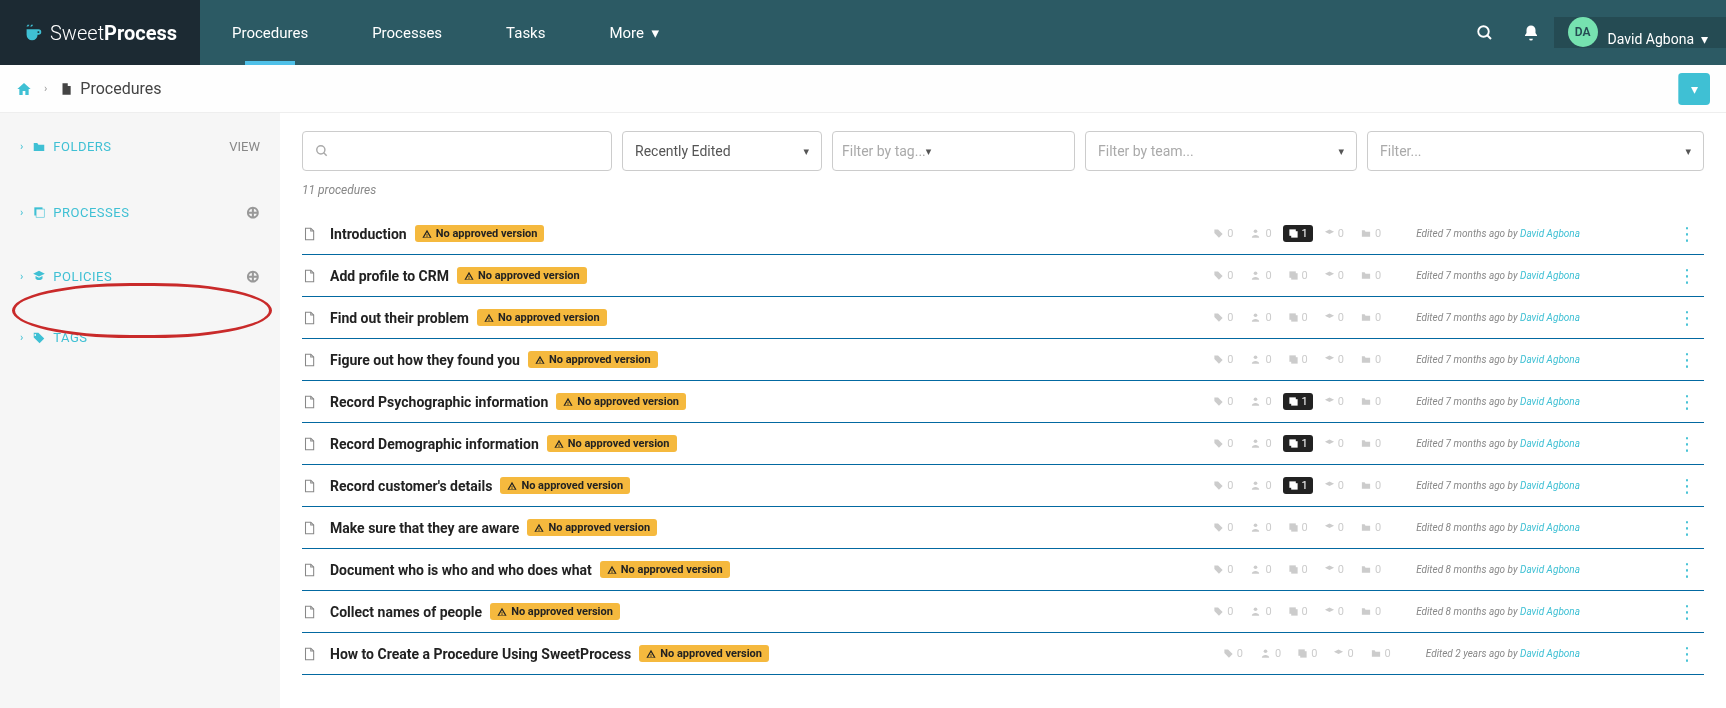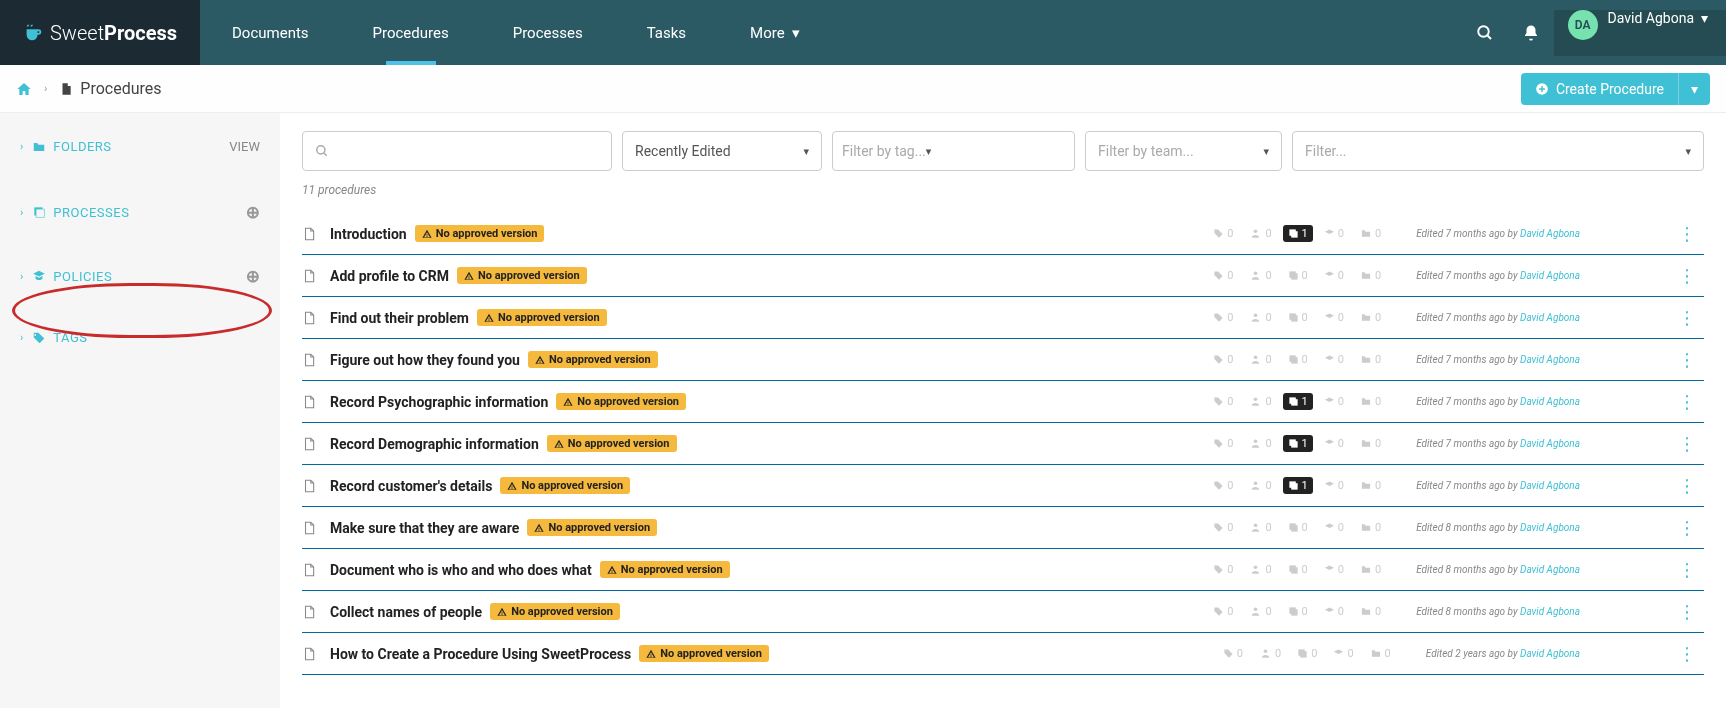--- a/index.html
+++ b/index.html
@@ -7,21 +7,21 @@
 .topbar { display:flex; height:65px; }
 .logo-area { width:200px; background:#1c2a33; display:flex; align-items:center; padding-left:22px; color:#fff; font-size:20px; }
 .logo-area .cup { color:#3fc0d4; margin-right:6px; }
 .logo-area .sw { font-weight:300; }
 .logo-area .pr { font-weight:700; }
 .nav-area { flex:1; background:#2c5a64; display:flex; align-items:center; }
 .nav-item { color:#fff; padding:0 32px; height:65px; display:flex; align-items:center; font-size:15px; cursor:pointer; position:relative; }
 .nav-item.active::after { content:""; position:absolute; bottom:0; left:50%; transform:translateX(-50%); width:50px; height:4px; background:#4fc0e8; }
 .nav-spacer { flex:1; }
 .nav-icon { color:#fff; padding:0 14px; cursor:pointer; font-size:18px; }
-.user-area { background:#254b53; display:flex; align-items:flex-start; padding:0 18px 16px 14px; color:#fff; cursor:pointer; }
+.user-area { background:#254b53; display:flex; align-items:flex-end; padding:0 18px 1px 14px; color:#fff; cursor:pointer; }
 .avatar { width:30px; height:30px; border-radius:50%; background:#76e2b0; color:#254b53; font-size:12px; font-weight:600; display:flex; align-items:center; justify-content:center; margin-right:10px; }
 .subhead { height:48px; background:#fefefe; border-bottom:1px solid #eee; display:flex; align-items:center; padding:0 16px; }
 .subhead .home { color:#3fc0d4; margin-right:12px; cursor:pointer; }
 .subhead .chev { color:#999; margin-right:12px; font-size:11px; }
 .subhead .doc-ico { color:#444; margin-right:7px; }
 .subhead .title { color:#444; font-size:16px; }
 .subhead .spacer { flex:1; }
 .create-btn { background:#3fc0d4; color:#fff; display:flex; align-items:center; border-radius:4px; overflow:hidden; cursor:pointer; }
 .create-btn .main { padding:8px 14px; display:flex; align-items:center; gap:7px; font-size:14px; }
 .create-btn .caret { padding:8px 12px; border-left:1px solid rgba(255,255,255,.3); }
@@ -34,21 +34,21 @@
 .side-item .act { color:#888; font-size:13px; }
 .side-item .plus { color:#999; font-size:17px; font-weight:bold; }
 .circle-annot { position:absolute; top:170px; left:12px; width:260px; height:55px; border:3px solid #c92a2a; border-radius:50%/55%; pointer-events:none; }
 .main { flex:1; padding:18px 22px 0 22px; overflow-y:auto; }
 .filters { display:flex; gap:10px; margin-bottom:12px; }
 .fbox { border:1px solid #ccc; border-radius:4px; height:40px; background:#fff; display:flex; align-items:center; padding:0 12px; color:#555; cursor:pointer; }
 .fbox.search { width:310px; }
 .fbox.search input { border:none; outline:none; width:100%; font-size:14px; }
 .fbox.sort { width:200px; justify-content:space-between; }
 .fbox.tag { width:243px; color:#aaa; justify-content:flex-start;padding-left:9px; }
-.fbox.team { width:197px; color:#aaa; justify-content:space-between; }
+.fbox.team { width:272px; color:#aaa; justify-content:space-between; }
 .fbox.filter { flex:1; color:#aaa; justify-content:space-between; }
 .fbox .dd { color:#555; font-size:11px; }
 .count { color:#888; font-size:12px; margin-bottom:16px;font-style:italic; }
 .row { display:flex; align-items:center; min-height:42px; border-bottom:1px solid #0369a1; padding:6px 0; }
 .row .doc-ico { color:#888; margin-right:12px; width:16px; text-align:center; }
 .row .title { font-weight:700; color:#222; margin-right:8px; cursor:pointer; }
 .badge-warn { background:#f5b93e; color:#222; font-size:11px; font-weight:700; padding:2px 7px; border-radius:3px; display:inline-flex; align-items:center; gap:4px; }
 .row .mid { flex:1; }
 .stats { display:flex; gap:6px; margin-right:30px; }
 .stat { display:inline-flex; align-items:center; gap:3px; color:#ccc; font-size:11px; padding:2px 5px; border-radius:3px; }
@@ -65,21 +65,20 @@
   <div class="logo-area">
     <span class="cup">
       <svg width="22" height="22" viewBox="0 0 24 24" fill="currentColor">
           <path d="M4 8h14a3 3 0 010 6h-1a6 6 0 01-12 0V8zm14 4a1 1 0 000-2h-1v2h1zM6 3c0 1-1 1-1 2h2c0-1 1-1 1-2H6zm4 0c0 1-1 1-1 2h2c0-1 1-1 1-2h-2z"></path>
         </svg>
     </span>
     <span class="sw">Sweet</span>
       <span class="pr">Process</span>
   </div>
   <div class="nav-area">
-    <div class="nav-item">Documents</div>
     <div class="nav-item active">Procedures</div>
     <div class="nav-item">Processes</div>
     <div class="nav-item">Tasks</div>
     <div class="nav-item"><span>More</span>&nbsp;&nbsp;<span>▾</span></div>
     <div class="nav-spacer"></div>
     <div class="nav-icon">
       <svg width="18" height="18" viewBox="0 0 24 24" fill="none" stroke="currentColor" stroke-width="2.5">
           <circle cx="10" cy="10" r="7"></circle>
           <line x1="20" y1="20" x2="15" y2="15"></line>
         </svg>
@@ -105,29 +104,20 @@
   </span>
   <span class="chev">›</span>
   <span class="doc-ico">
     <svg width="14" height="16" viewBox="0 0 24 24" fill="currentColor">
         <path d="M6 2h9l5 5v15H6V2zm9 0v5h5"></path>
       </svg>
   </span>
   <span class="title">Procedures</span>
   <div class="spacer"></div>
   <div class="create-btn">
-    <div class="main">
-        <span>
-      <svg width="14" height="14" viewBox="0 0 24 24" fill="currentColor">
-            <circle cx="12" cy="12" r="10" fill="#fff"></circle>
-            <path d="M12 7v10M7 12h10" stroke="#3fc0d4" stroke-width="2.5"></path>
-          </svg>
-    </span>
-        <span>Create Procedure</span>
-      </div>
     <div class="caret">▾</div>
   </div>
 </div>
 
 <div class="body">
   <div class="sidebar">
     <div class="side-item">
       <span class="chev">›</span>
       <span class="ico">
           <svg width="16" height="14" viewBox="0 0 24 24" fill="currentColor">

